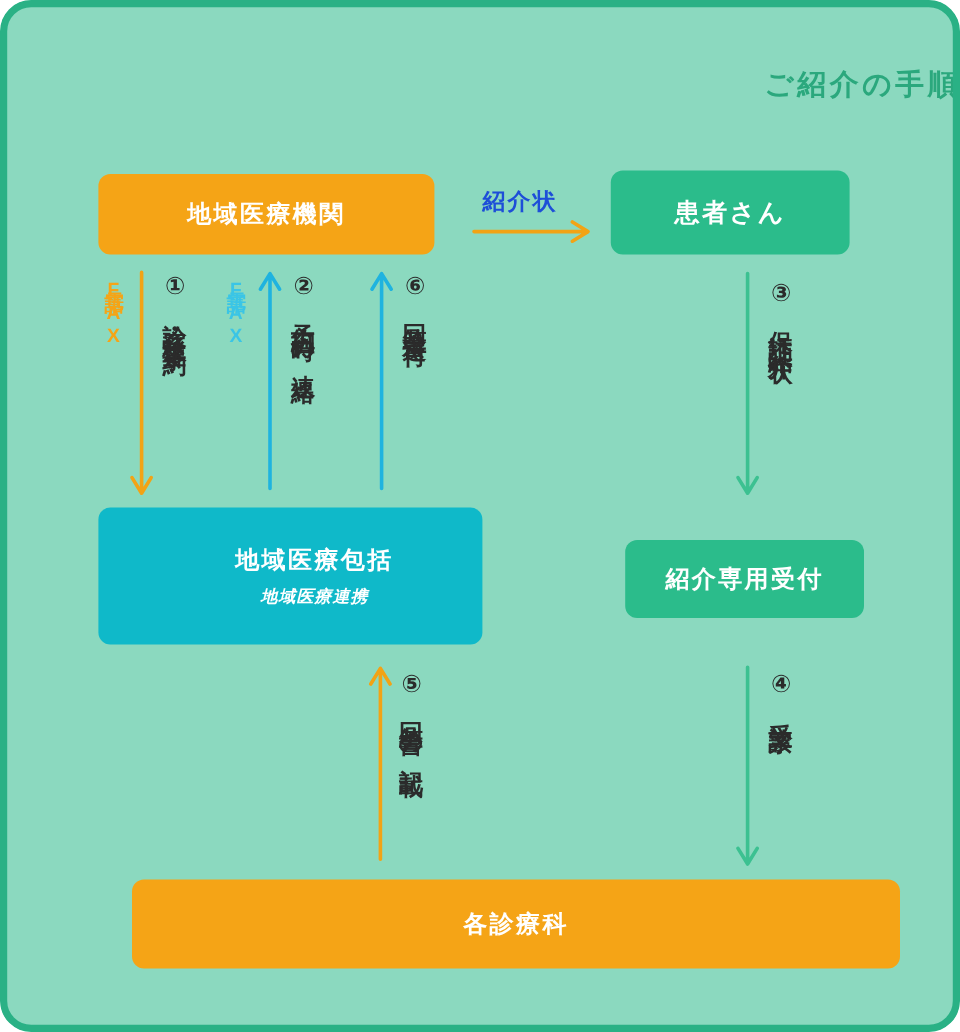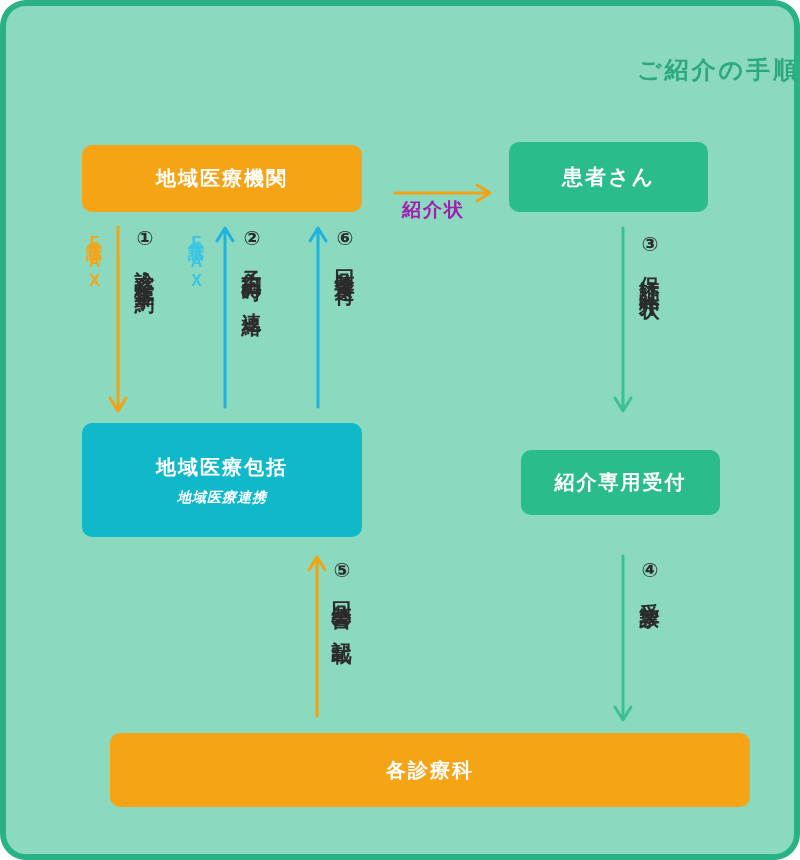--- a/index.html
+++ b/index.html
@@ -39,41 +39,40 @@
     border-radius: 10px;
     color: #ffffff;
     font-weight: 700;
     font-size: 20px;
     letter-spacing: 2px;
     text-align: left;
     z-index: 2;
   }
   .box.orange { background: #F5A416; }
   .box.green  { background: #2BBC8B; }
-  .box.teal   { background: #0FB9C9; flex-direction: column; }
+  .box.teal   { background: #0FB9C9; flex-direction: column; padding-left: 40px; }
 
   #box-institution { left: 82px;  top: 145px; width: 280px; height: 67px; }
   #box-patient     { left: 509px; top: 142px; width: 199px; height: 70px; font-size: 21px; }
   #box-center      { left: 82px;  top: 423px; width: 280px; height: 114px; }
   #box-reception   { left: 521px; top: 450px; width: 199px; height: 65px; }
   #box-departments { left: 80px;  top: 733px; width: 640px; height: 74px; margin-left: 30px; }
 
   #box-center .main-line { line-height: 1.45; }
   #box-center .sub-line  { font-size: 14px; margin-top: 7px; letter-spacing: 1px; font-style: italic; }
 
   .arrows { position: absolute; left: 0; top: 0; z-index: 1; }
 
   .hlabel {
     position: absolute;
     font-size: 19px;
     font-weight: 600;
     letter-spacing: 2px;
-    color: #a21caf;
+    color: #1d4ed8;
     z-index: 3;
-    margin-top: 42px;
   }
   #lbl-referral { left: 402px; top: 155px; }
 
   .vlabel {
     position: absolute;
     writing-mode: vertical-rl;
     text-orientation: upright;
     line-height: 1;
     font-size: 20px;
     font-weight: 600;

